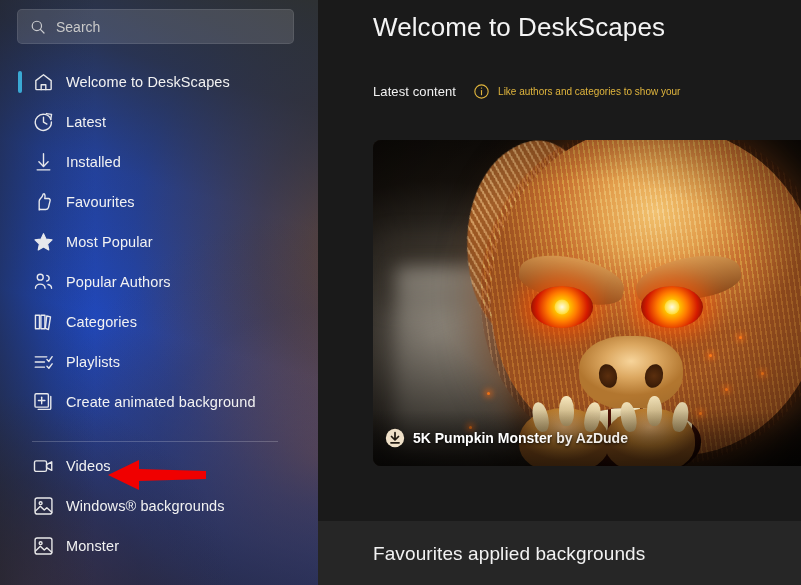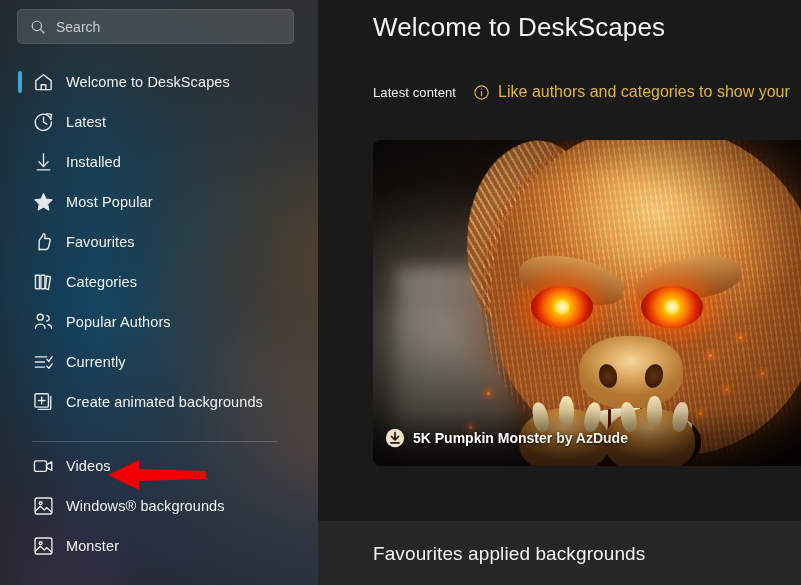--- a/index.html
+++ b/index.html
@@ -15,21 +15,21 @@
     width: 801px; height: 585px;
     overflow: hidden;
   }
 
   
   #sidebar {
     position: absolute;
     left: 0; top: 0;
     width: 318px; height: 585px;
     overflow: hidden;
-    background: #0c4a6e;
+    background: #1d4ed8;
   }
   
   #sidebar .wash-a {
     position: absolute; inset: 0;
     background:
       radial-gradient(150% 90% at 120% 42%, rgba(120, 76, 34, 0.92) 0%, rgba(92, 60, 30, 0.62) 26%, rgba(56, 42, 30, 0.22) 52%, rgba(40, 42, 46, 0) 74%);
   }
   #sidebar .wash-b {
     position: absolute; inset: 0;
     background:
@@ -151,21 +151,21 @@
     color: #f2f2f2;
     letter-spacing: 0.1px;
   }
   #info-chip {
     display: flex; align-items: center;
     margin-left: 17px;
   }
   #info-chip .i-icon { width: 17px; height: 17px; flex: 0 0 17px; }
   #info-chip .i-text {
     margin-left: 8px;
-    font-size: 16px;
+    font-size: 10px;
     color: #e0b53d;
     white-space: nowrap;
   }
 
   
   #hero-card {
     position: absolute;
     left: 55px; top: 140px;
     width: 440px; height: 326px;
     border-radius: 8px;
@@ -390,76 +390,76 @@
           <svg class="n-icon" viewBox="0 0 24 24" fill="none" stroke="#f2f2f2" stroke-width="1.45" stroke-linecap="round" stroke-linejoin="round">
             <line x1="12" y1="3.4" x2="12" y2="16.4"></line>
             <polyline points="7.2,11.8 12,16.6 16.8,11.8"></polyline>
             <line x1="5.4" y1="20.2" x2="18.6" y2="20.2"></line>
           </svg>
           <span class="n-label">Installed</span>
         </div>
 
         <div class="nav-item">
 
+          <svg class="n-icon" viewBox="0 0 24 24" fill="none" stroke="#f2f2f2" stroke-width="1.45" stroke-linecap="round" stroke-linejoin="round">
+            <path d="M7.5 20.4V11.2c0-1.1.5-2 1.4-2.9 1.2-1.2 2.2-2.6 2.5-4.1.2-.9 1.4-1 1.8-.2.6 1.3.6 2.9.1 4.4h3.9c1.2 0 2 1.1 1.7 2.2l-1.7 7.1c-.3 1.2-1.3 2.1-2.6 2.1H9a1.5 1.5 0 0 1-1.5-1.4z"></path>
+          </svg>
+          <span class="n-label">Favourites</span>
+        </div>
+
+        <div class="nav-item">
+
           <svg class="n-icon" viewBox="0 0 24 24" fill="#f2f2f2" stroke="#f2f2f2" stroke-width="1.2" stroke-linejoin="round">
             <path d="M12 3.3l2.65 5.72 6.25.73-4.62 4.3 1.23 6.18L12 17.2l-5.51 3.03 1.23-6.18-4.62-4.3 6.25-.73z"></path>
           </svg>
           <span class="n-label">Most Popular</span>
         </div>
 
         <div class="nav-item">
 
           <svg class="n-icon" viewBox="0 0 24 24" fill="none" stroke="#f2f2f2" stroke-width="1.45" stroke-linecap="round" stroke-linejoin="round">
-            <path d="M7.5 20.4V11.2c0-1.1.5-2 1.4-2.9 1.2-1.2 2.2-2.6 2.5-4.1.2-.9 1.4-1 1.8-.2.6 1.3.6 2.9.1 4.4h3.9c1.2 0 2 1.1 1.7 2.2l-1.7 7.1c-.3 1.2-1.3 2.1-2.6 2.1H9a1.5 1.5 0 0 1-1.5-1.4z"></path>
-          </svg>
-          <span class="n-label">Favourites</span>
+            <circle cx="8.6" cy="7" r="3.1"></circle>
+            <path d="M3.6 18.6c0-2.6 2.2-4.4 5-4.4s5 1.8 5 4.4"></path>
+            <path d="M15.4 5.1a3 3 0 0 1 0 5.9"></path>
+            <path d="M16.6 14.6c2.2.4 3.8 2 3.8 4"></path>
+          </svg>
+          <span class="n-label">Popular Authors</span>
         </div>
 
         <div class="nav-item">
 
           <svg class="n-icon" viewBox="0 0 24 24" fill="none" stroke="#f2f2f2" stroke-width="1.45" stroke-linejoin="round">
             <rect x="3.6" y="5" width="4.2" height="14"></rect>
             <rect x="9.3" y="5" width="4.2" height="14"></rect>
             <path d="M15.4 5.7l3.9 1-2.1 13.1-3.3-1.1z"></path>
           </svg>
           <span class="n-label">Categories</span>
-        </div>
-
-        <div class="nav-item">
-
-          <svg class="n-icon" viewBox="0 0 24 24" fill="none" stroke="#f2f2f2" stroke-width="1.45" stroke-linecap="round" stroke-linejoin="round">
-            <circle cx="8.6" cy="7" r="3.1"></circle>
-            <path d="M3.6 18.6c0-2.6 2.2-4.4 5-4.4s5 1.8 5 4.4"></path>
-            <path d="M15.4 5.1a3 3 0 0 1 0 5.9"></path>
-            <path d="M16.6 14.6c2.2.4 3.8 2 3.8 4"></path>
-          </svg>
-          <span class="n-label">Popular Authors</span>
         </div>
 
         <div class="nav-item">
 
           <svg class="n-icon" viewBox="0 0 24 24" fill="none" stroke="#f2f2f2" stroke-width="1.45" stroke-linecap="round" stroke-linejoin="round">
             <line x1="3.4" y1="6.6" x2="15.4" y2="6.6"></line>
             <line x1="3.4" y1="12" x2="13" y2="12"></line>
             <line x1="3.4" y1="17.4" x2="13" y2="17.4"></line>
             <polyline points="15.6,9.4 17.6,11.4 21,6.4"></polyline>
             <polyline points="15.6,16.5 17.6,18.5 21,13.9"></polyline>
           </svg>
-          <span class="n-label">Currently</span>
+          <span class="n-label">Playlists</span>
         </div>
 
         <div class="nav-item">
 
           <svg class="n-icon" viewBox="0 0 24 24" fill="none" stroke="#f2f2f2" stroke-width="1.45" stroke-linecap="round" stroke-linejoin="round">
             <rect x="3.1" y="3.4" width="14" height="14" rx="1.3"></rect>
             <line x1="10.1" y1="7" x2="10.1" y2="13.8"></line>
             <line x1="6.7" y1="10.4" x2="13.5" y2="10.4"></line>
             <path d="M19.6 6.3v12.1a1.3 1.3 0 0 1-1.3 1.3H6.5"></path>
           </svg>
-          <span class="n-label">Create animated backgrounds</span>
+          <span class="n-label">Create animated background</span>
         </div>
 
         <div style="height:24px"></div>
 
         <div class="nav-item">
 
           <svg class="n-icon" viewBox="0 0 24 24" fill="none" stroke="#f2f2f2" stroke-width="1.45" stroke-linecap="round" stroke-linejoin="round">
             <rect x="2.6" y="6.6" width="12.6" height="11" rx="1.7"></rect>
             <path d="M15.2 10.6l5.4-3v9l-5.4-3z"></path>
           </svg>

